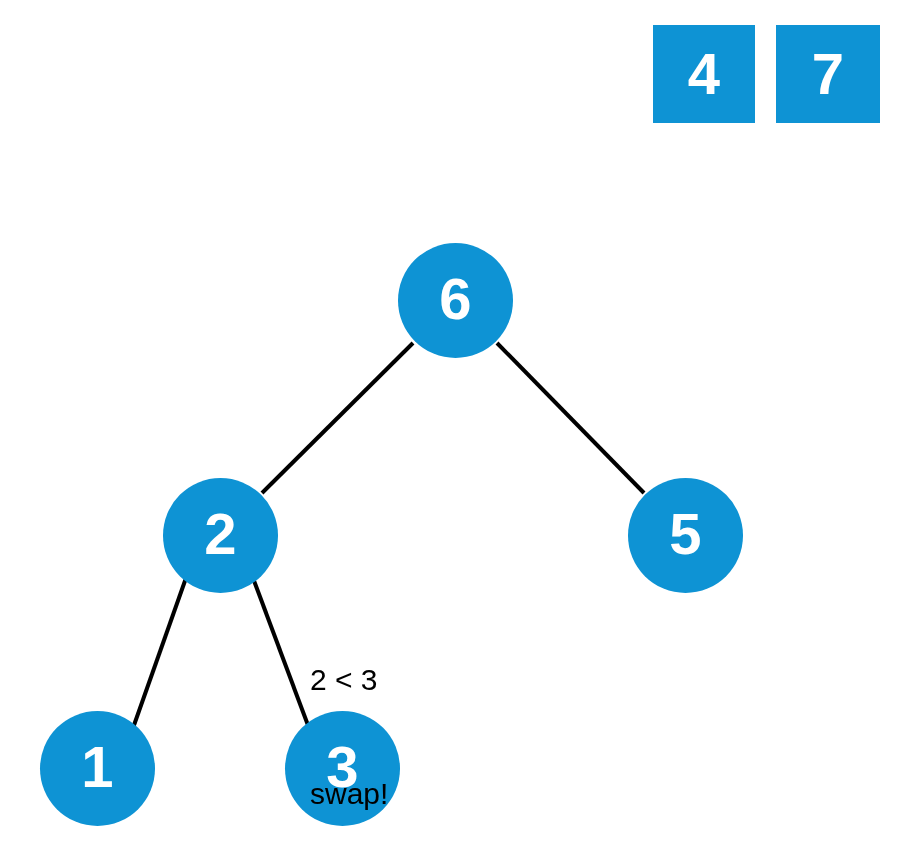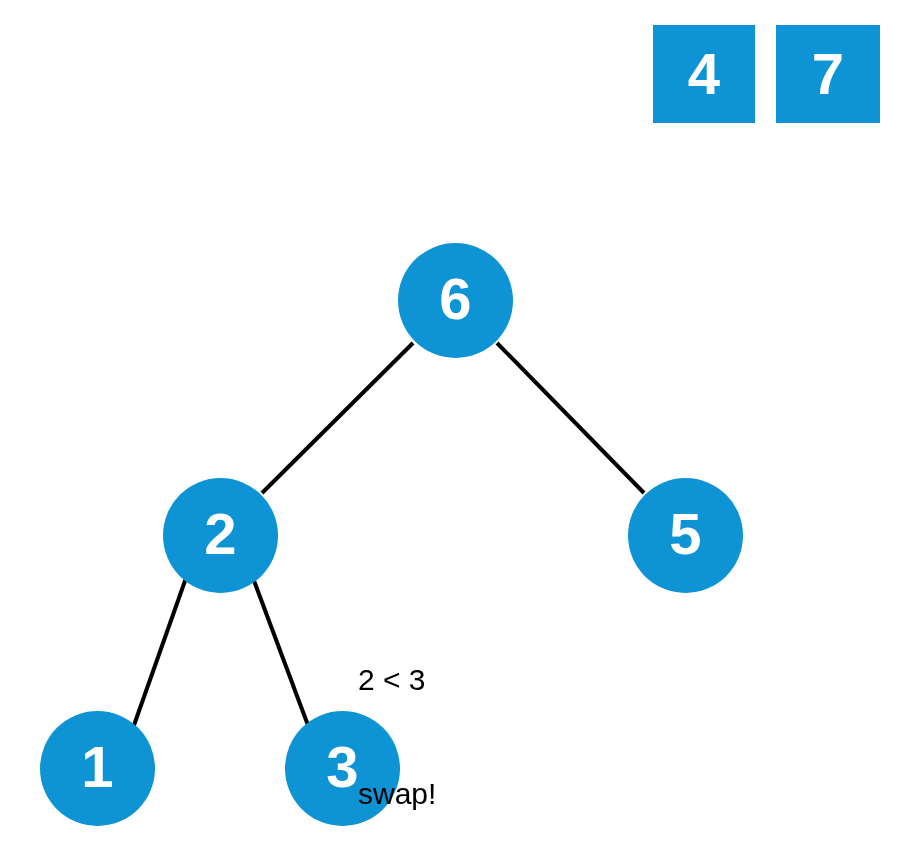--- a/index.html
+++ b/index.html
@@ -72,21 +72,20 @@
     top: 585px;
     color: #000000;
     font-family: "Liberation Sans", sans-serif;
     font-size: 30px;
     font-weight: normal;
     line-height: 38px;
     white-space: pre;
   }
   #annotation .anno-line {
     display: block;
-    margin-left: 48px;
   }
 </style>
 </head>
 <body>
 
 <div id="canvas">
 
   <svg id="edges" viewBox="0 0 902 847" xmlns="http://www.w3.org/2000/svg">
     <line x1="413" y1="343" x2="262" y2="493"></line>
     <line x1="497" y1="343" x2="644" y2="493"></line>

